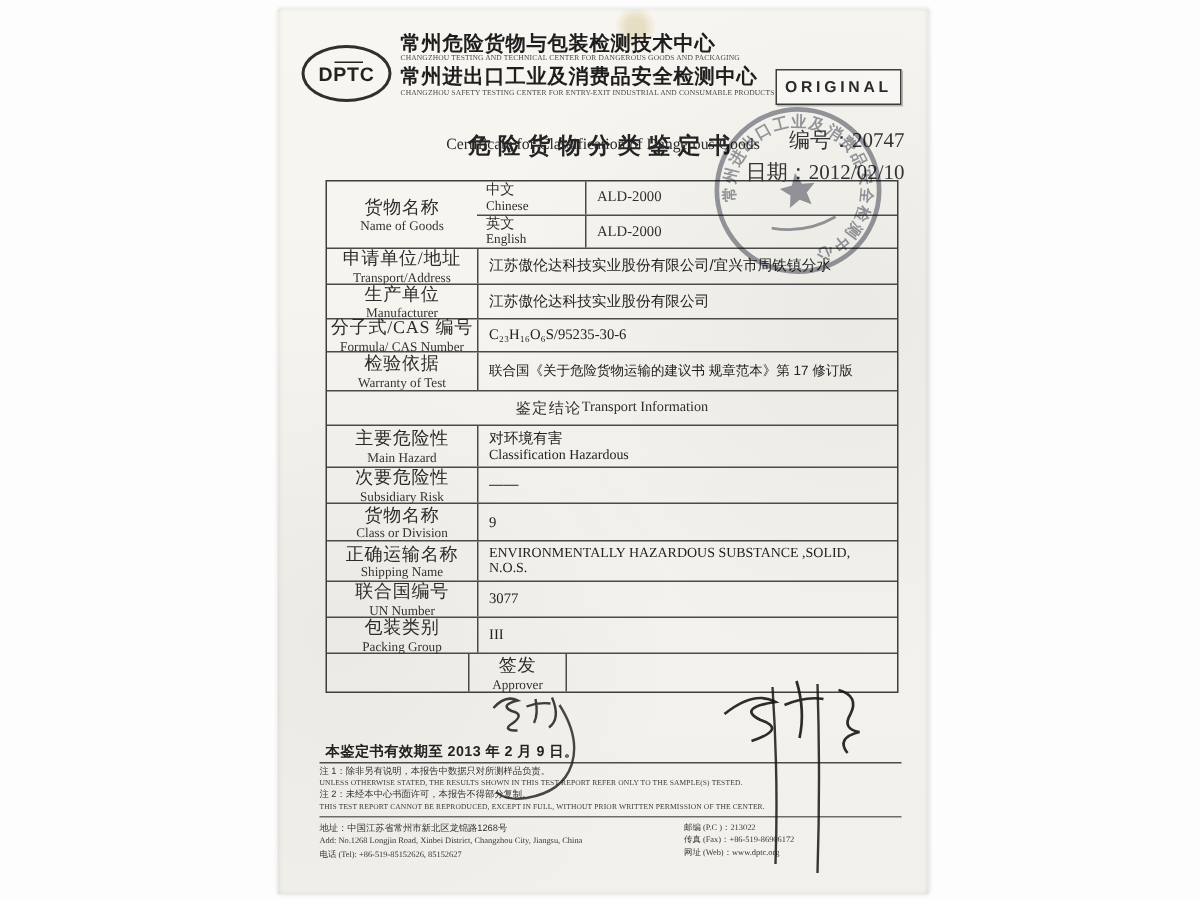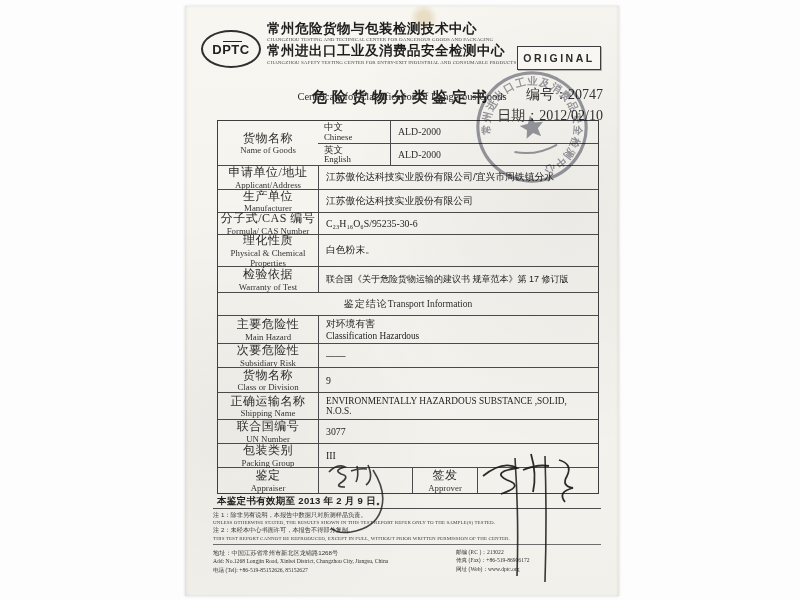--- a/index.html
+++ b/index.html
@@ -121,49 +121,41 @@
               <span class="en">English</span>
             </div>
             <div class="subval">ALD-2000</div>
           </div>
         </div>
       </div>
 
       <div class="trow" style="height:24px">
         <div class="cell lab">
           <span class="zh">申请单位/地址</span>
-          <span class="en">Applicant/Address</span>
+          <span class="en">Transport/Address</span>
         </div>
         <div class="cell val">江苏傲伦达科技实业股份有限公司/宜兴市周铁镇分水</div>
       </div>
 
       <div class="trow" style="height:23px">
         <div class="cell lab">
           <span class="zh">生产单位</span>
           <span class="en">Manufacturer</span>
         </div>
         <div class="cell val">江苏傲伦达科技实业股份有限公司</div>
       </div>
 
       <div class="trow" style="height:22px">
         <div class="cell lab">
           <span class="zh">分子式/CAS 编号</span>
           <span class="en">Formula/ CAS Number</span>
         </div>
         <div class="cell val en">C₂₃H₁₆O₆S/95235-30-6</div>
       </div>
 
-      <div class="trow" style="height:32px">
-        <div class="cell lab">
-          <span class="zh">理化性质</span>
-          <span class="en">Physical &amp; Chemical</span>
-          <span class="en">Properties</span>
-        </div>
-        <div class="cell val">白色粉末。</div>
-      </div>
 
       <div class="trow" style="height:26px">
         <div class="cell lab">
           <span class="zh">检验依据</span>
           <span class="en">Warranty of Test</span>
         </div>
         <div class="cell val" style="font-size:9px">联合国《关于危险货物运输的建议书 规章范本》第 17 修订版</div>
       </div>
 
       <div class="trow" style="height:23px">
@@ -218,24 +210,20 @@
 
       <div class="trow" style="height:24px">
         <div class="cell lab">
           <span class="zh">包装类别</span>
           <span class="en">Packing Group</span>
         </div>
         <div class="cell val en">III</div>
       </div>
 
       <div class="trow" style="height:26px">
-        <div class="cell lab">
-          <span class="zh">鉴定</span>
-          <span class="en">Appraiser</span>
-        </div>
         <div class="cell sig-cell"></div>
         <div class="cell lab alab">
           <span class="zh">签发</span>
           <span class="en">Approver</span>
         </div>
         <div class="cell val"></div>
       </div>
     </div>
 
     <div class="validity">本鉴定书有效期至 2013 年 2 月 9 日。</div>

